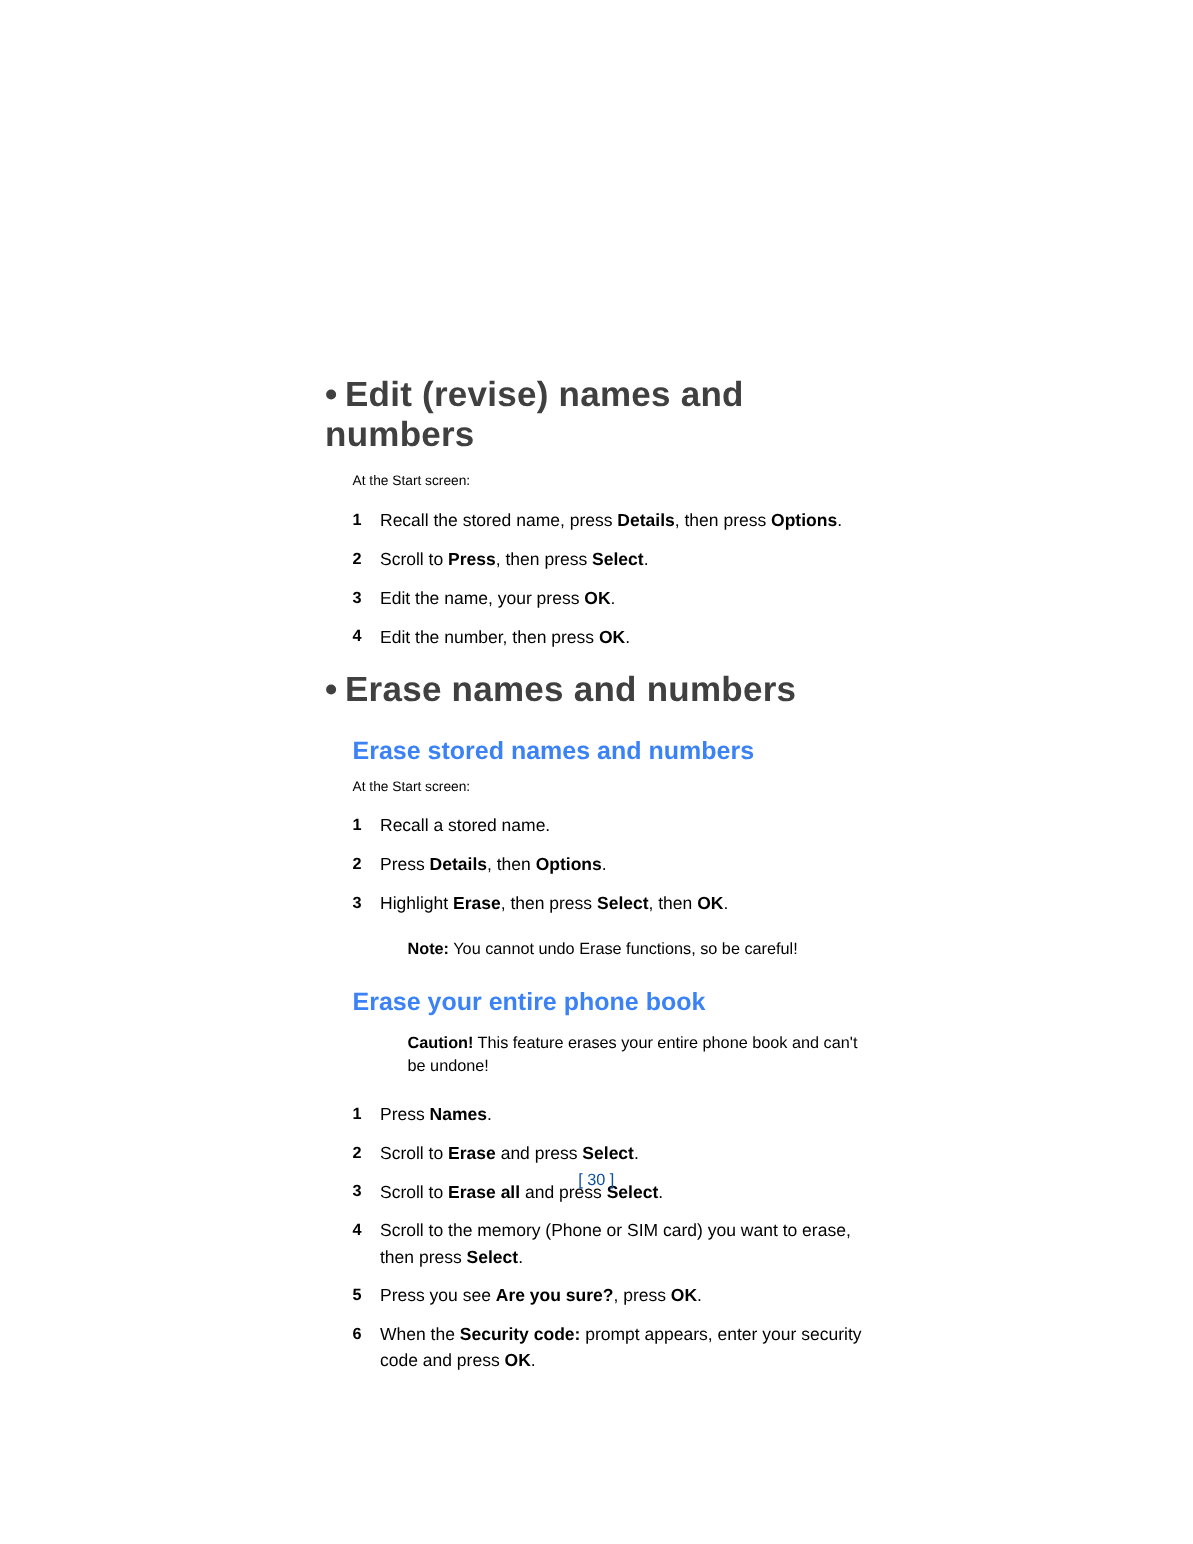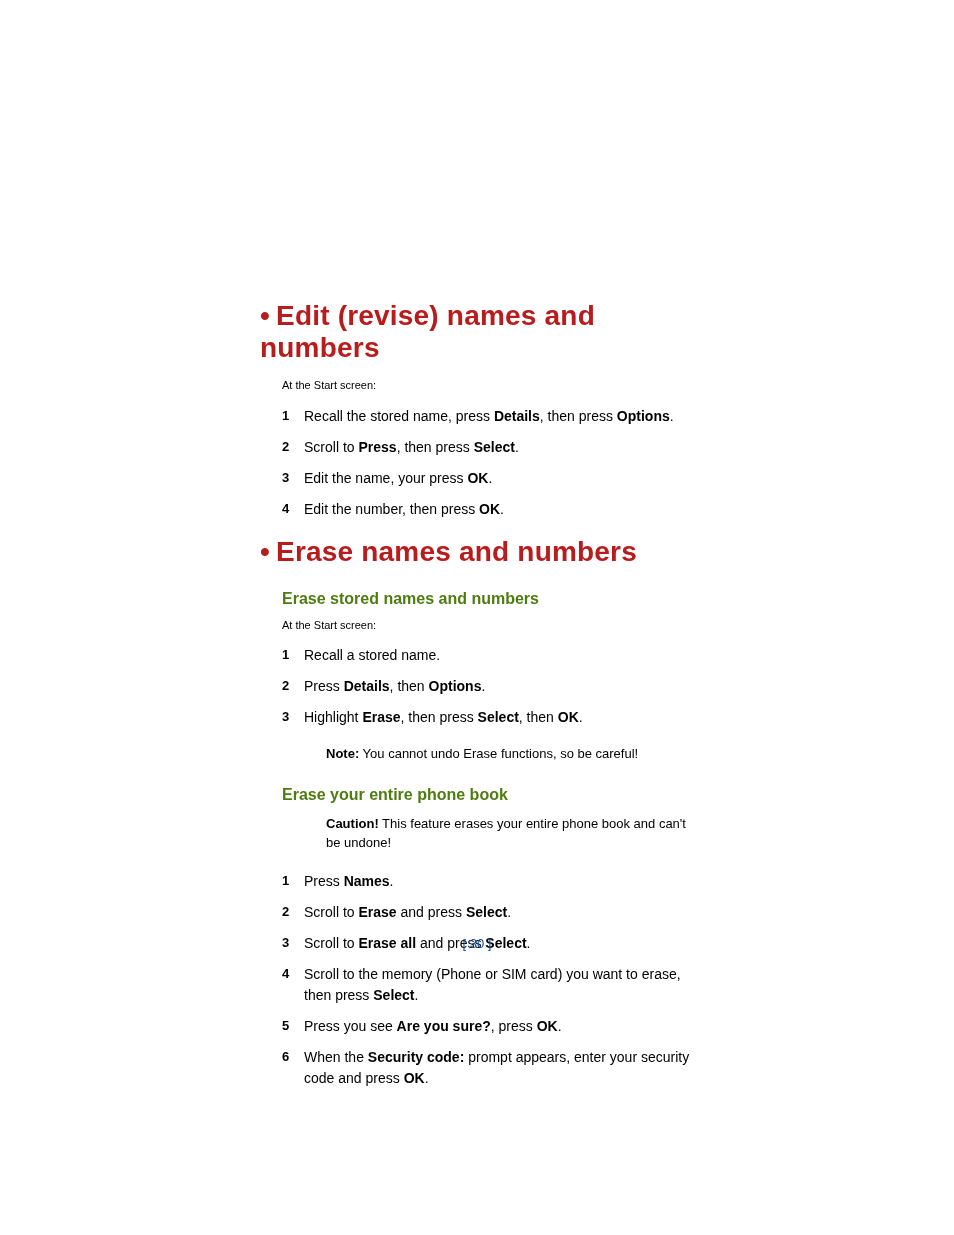--- a/index.html
+++ b/index.html
@@ -9,36 +9,36 @@
     font-family: "Segoe UI", "Helvetica Neue", Arial, sans-serif;
     width: 954px;
     height: 1235px;
     position: relative;
   }
   .page {
     padding: 300px 260px 0 260px;
     width: 434px;
   }
   .h1 {
-    color: #b91c1c;
+    color: #404040;
     font-size: 28px;
     font-weight: 700;
     margin: 0 0 14px 0;
     line-height: 1.15;
     font-family: "Trebuchet MS", "Segoe UI", sans-serif;
     letter-spacing: 0.2px;
   }
   .h1 .bullet {
     font-size: 28px;
     vertical-align: baseline;
     margin-right: 6px;
   }
   .h2 {
-    color: #4d7c0f;
-    font-size: 16px;
+    color: #3b82f6;
+    font-size: 20px;
     font-weight: 700;
     margin: 22px 0 10px 22px;
     font-family: "Trebuchet MS", "Segoe UI", sans-serif;
   }
   .intro {
     font-size: 11px;
     color: #000;
     margin: 0 0 12px 22px;
     line-height: 1.4;
   }

